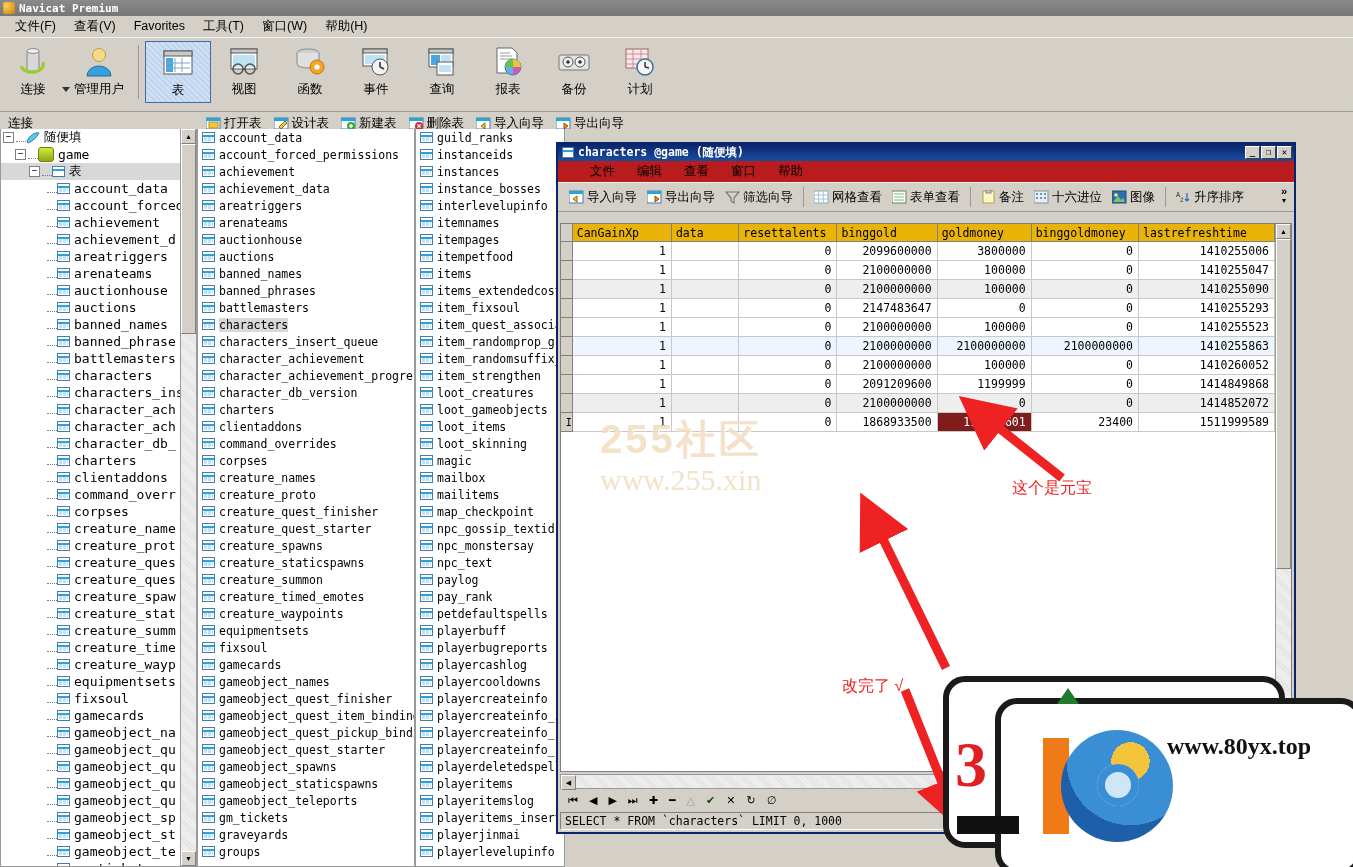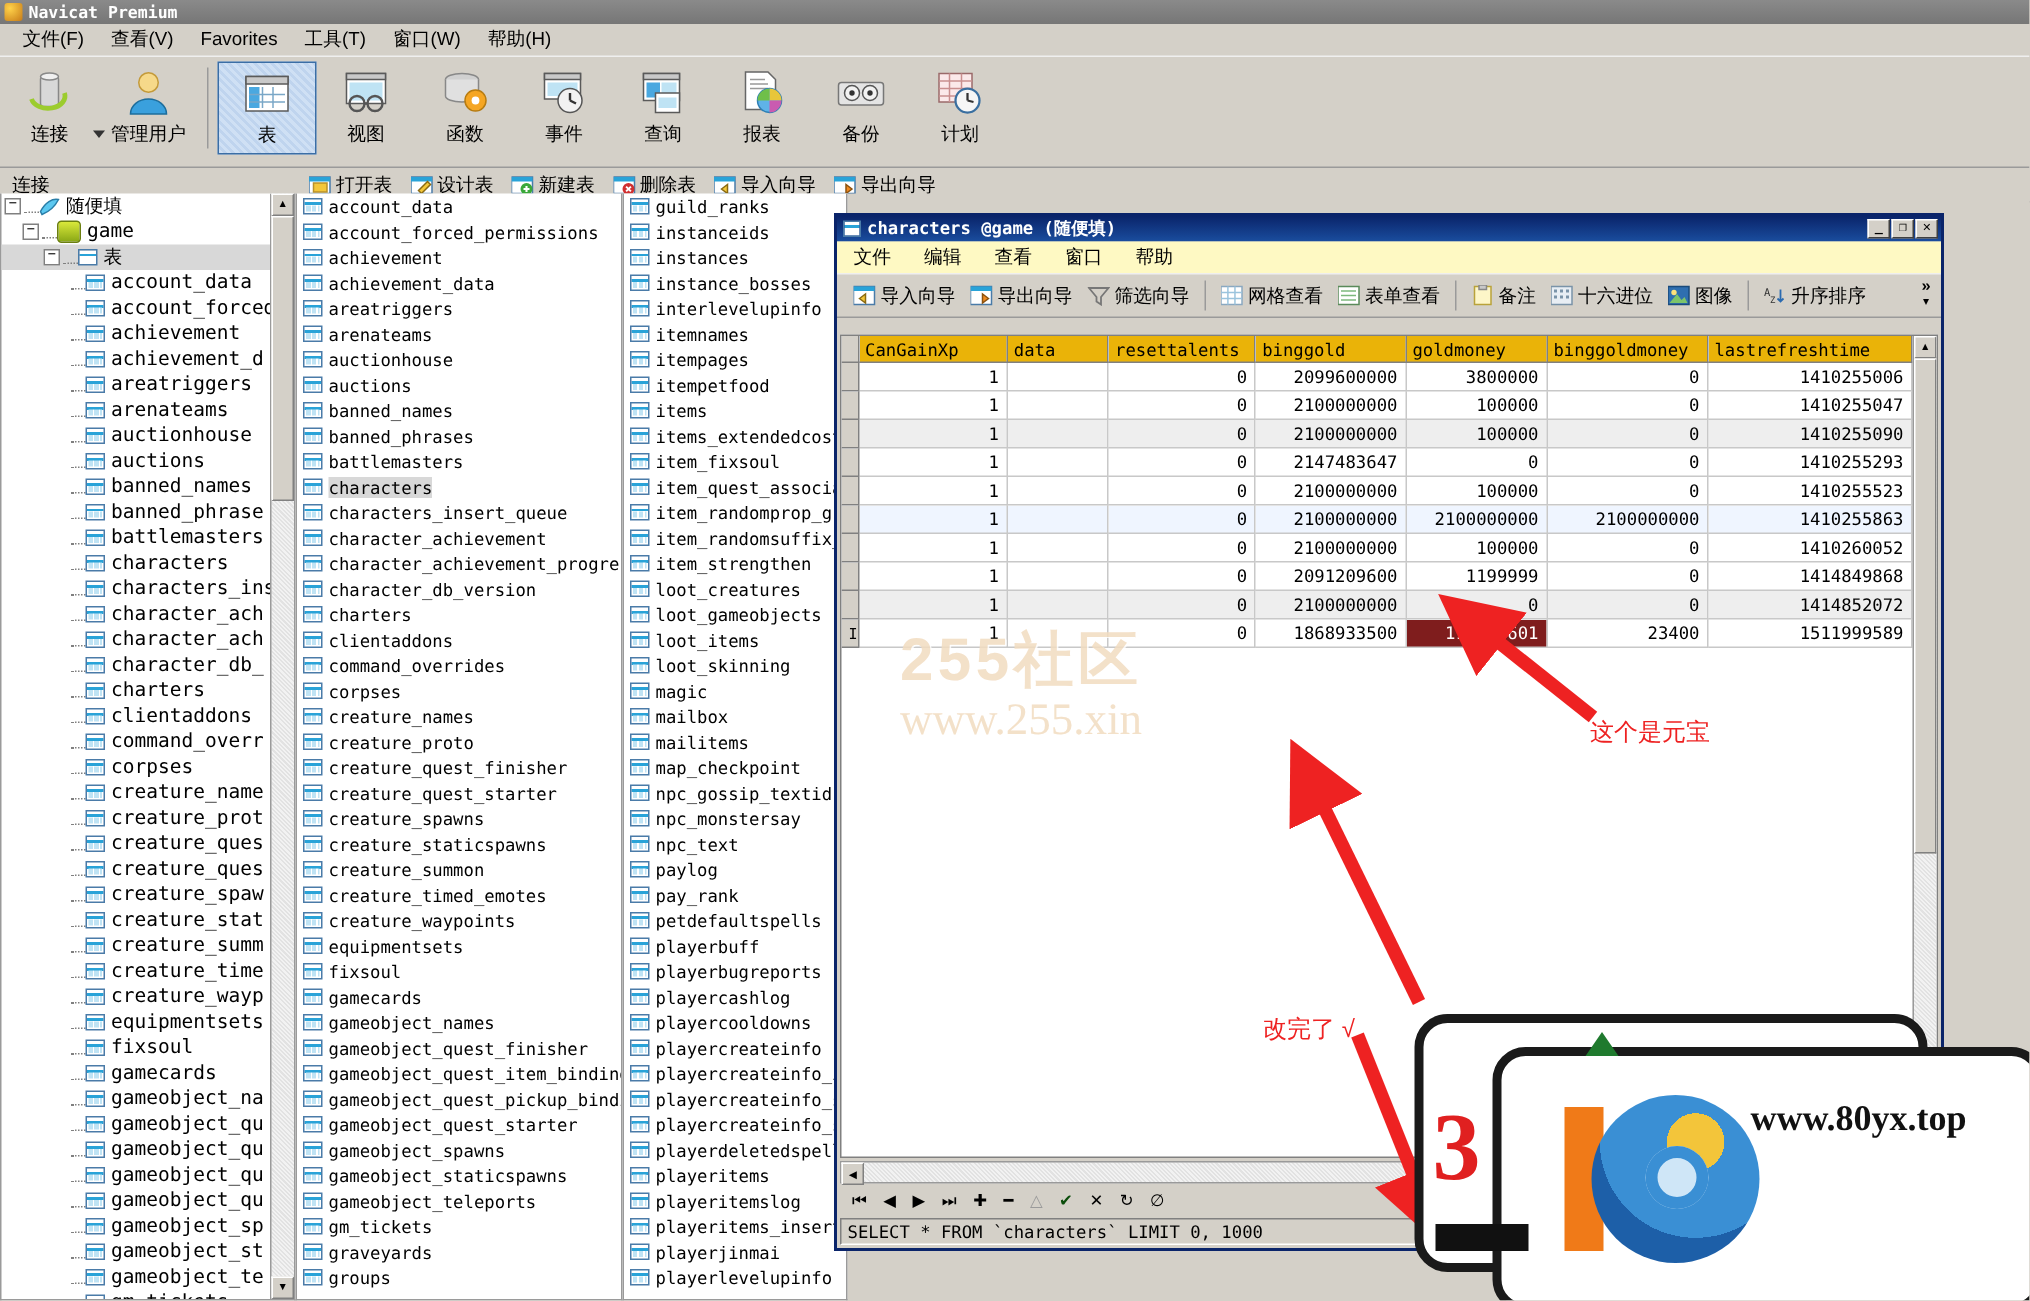--- a/index.html
+++ b/index.html
@@ -87,21 +87,21 @@
     background:#d4d0c8;border:2px solid #0a246a;box-sizing:border-box;}
   #dw-title{height:17px;background:linear-gradient(#0a246a,#1a4d9e);display:flex;
     align-items:center;padding:0 2px;color:#fff;
     font-family:"DejaVu Sans Mono",monospace;font-size:11.5px;font-weight:bold;}
   #dw-title .ico{width:12px;height:11px;margin:0 4px 0 2px;flex:none;
     background:linear-gradient(#fff 0 2px,#29a3d8 2px 4px,#fff 4px 11px);border:1px solid #4a7ba8;box-sizing:border-box;}
   .winbtn{width:15px;height:13px;background:#d4d0c8;border:1px solid;
     border-color:#fff #404040 #404040 #fff;box-sizing:border-box;margin-left:1px;
     display:flex;align-items:center;justify-content:center;color:#000;font-size:9px;
     font-family:"DejaVu Sans Mono",monospace;line-height:1;}
-  #dw-menu{height:21px;background:#fef9c3;display:flex;align-items:center;padding-left:0;font-size:12.5px;text-align:right;}
+  #dw-menu{height:21px;background:#b91c1c;display:flex;align-items:center;padding-left:21px;font-size:12.5px;text-align:right;}
   #dw-menu .mi{padding:2px 11px;cursor:default;}
   #dw-toolbar{height:28px;background:#d4d0c8;display:flex;align-items:center;
     border-top:1px solid #efefef;border-bottom:1px solid #9a9a9a;padding-left:6px;position:relative;}
   .dtb{display:flex;align-items:center;padding:2px 5px;cursor:default;font-size:12.5px;white-space:nowrap;}
   .dtbsep{width:1px;height:20px;background:#9a9a9a;margin:0 5px;}
   .dtb .gi{width:15px;height:14px;margin-right:3px;flex:none;}
   #dw-chevron{position:absolute;right:3px;top:2px;width:14px;text-align:center;
     font-size:11px;font-weight:bold;line-height:12px;cursor:default;}
   
   #grid-wrap{position:absolute;left:2px;right:2px;top:79px;bottom:60px;background:#fff;
@@ -1334,21 +1334,21 @@
   <defs>
     <marker id="ah" markerWidth="6" markerHeight="6" refX="1" refY="3" orient="auto">
       <path d="M0,0 L6,3 L0,6 z" fill="#ee2222"></path>
     </marker>
   </defs>
   <line x1="1062" y1="478" x2="994" y2="424" stroke="#ee2222" stroke-width="9" marker-end="url(#ah)"></line>
   <line x1="946" y1="668" x2="880" y2="533" stroke="#ee2222" stroke-width="9" marker-end="url(#ah)"></line>
   <line x1="905" y1="690" x2="945" y2="790" stroke="#ee2222" stroke-width="9" marker-end="url(#ah)"></line>
 </svg>
 
-<div class="anno" style="left:1060px;top:478px;">这个是元宝</div>
+<div class="anno" style="left:1012px;top:478px;">这个是元宝</div>
 <div class="anno" style="left:842px;top:676px;">改完了 √</div>
 
 <div id="logo">
   <div class="card" id="card1"></div>
   <div class="three">3</div>
   <div class="bar"></div>
   <div class="card" id="card2"></div>
   <div class="greenarrow"></div>
   <div id="logo-mark">
     <div class="orange"></div>

